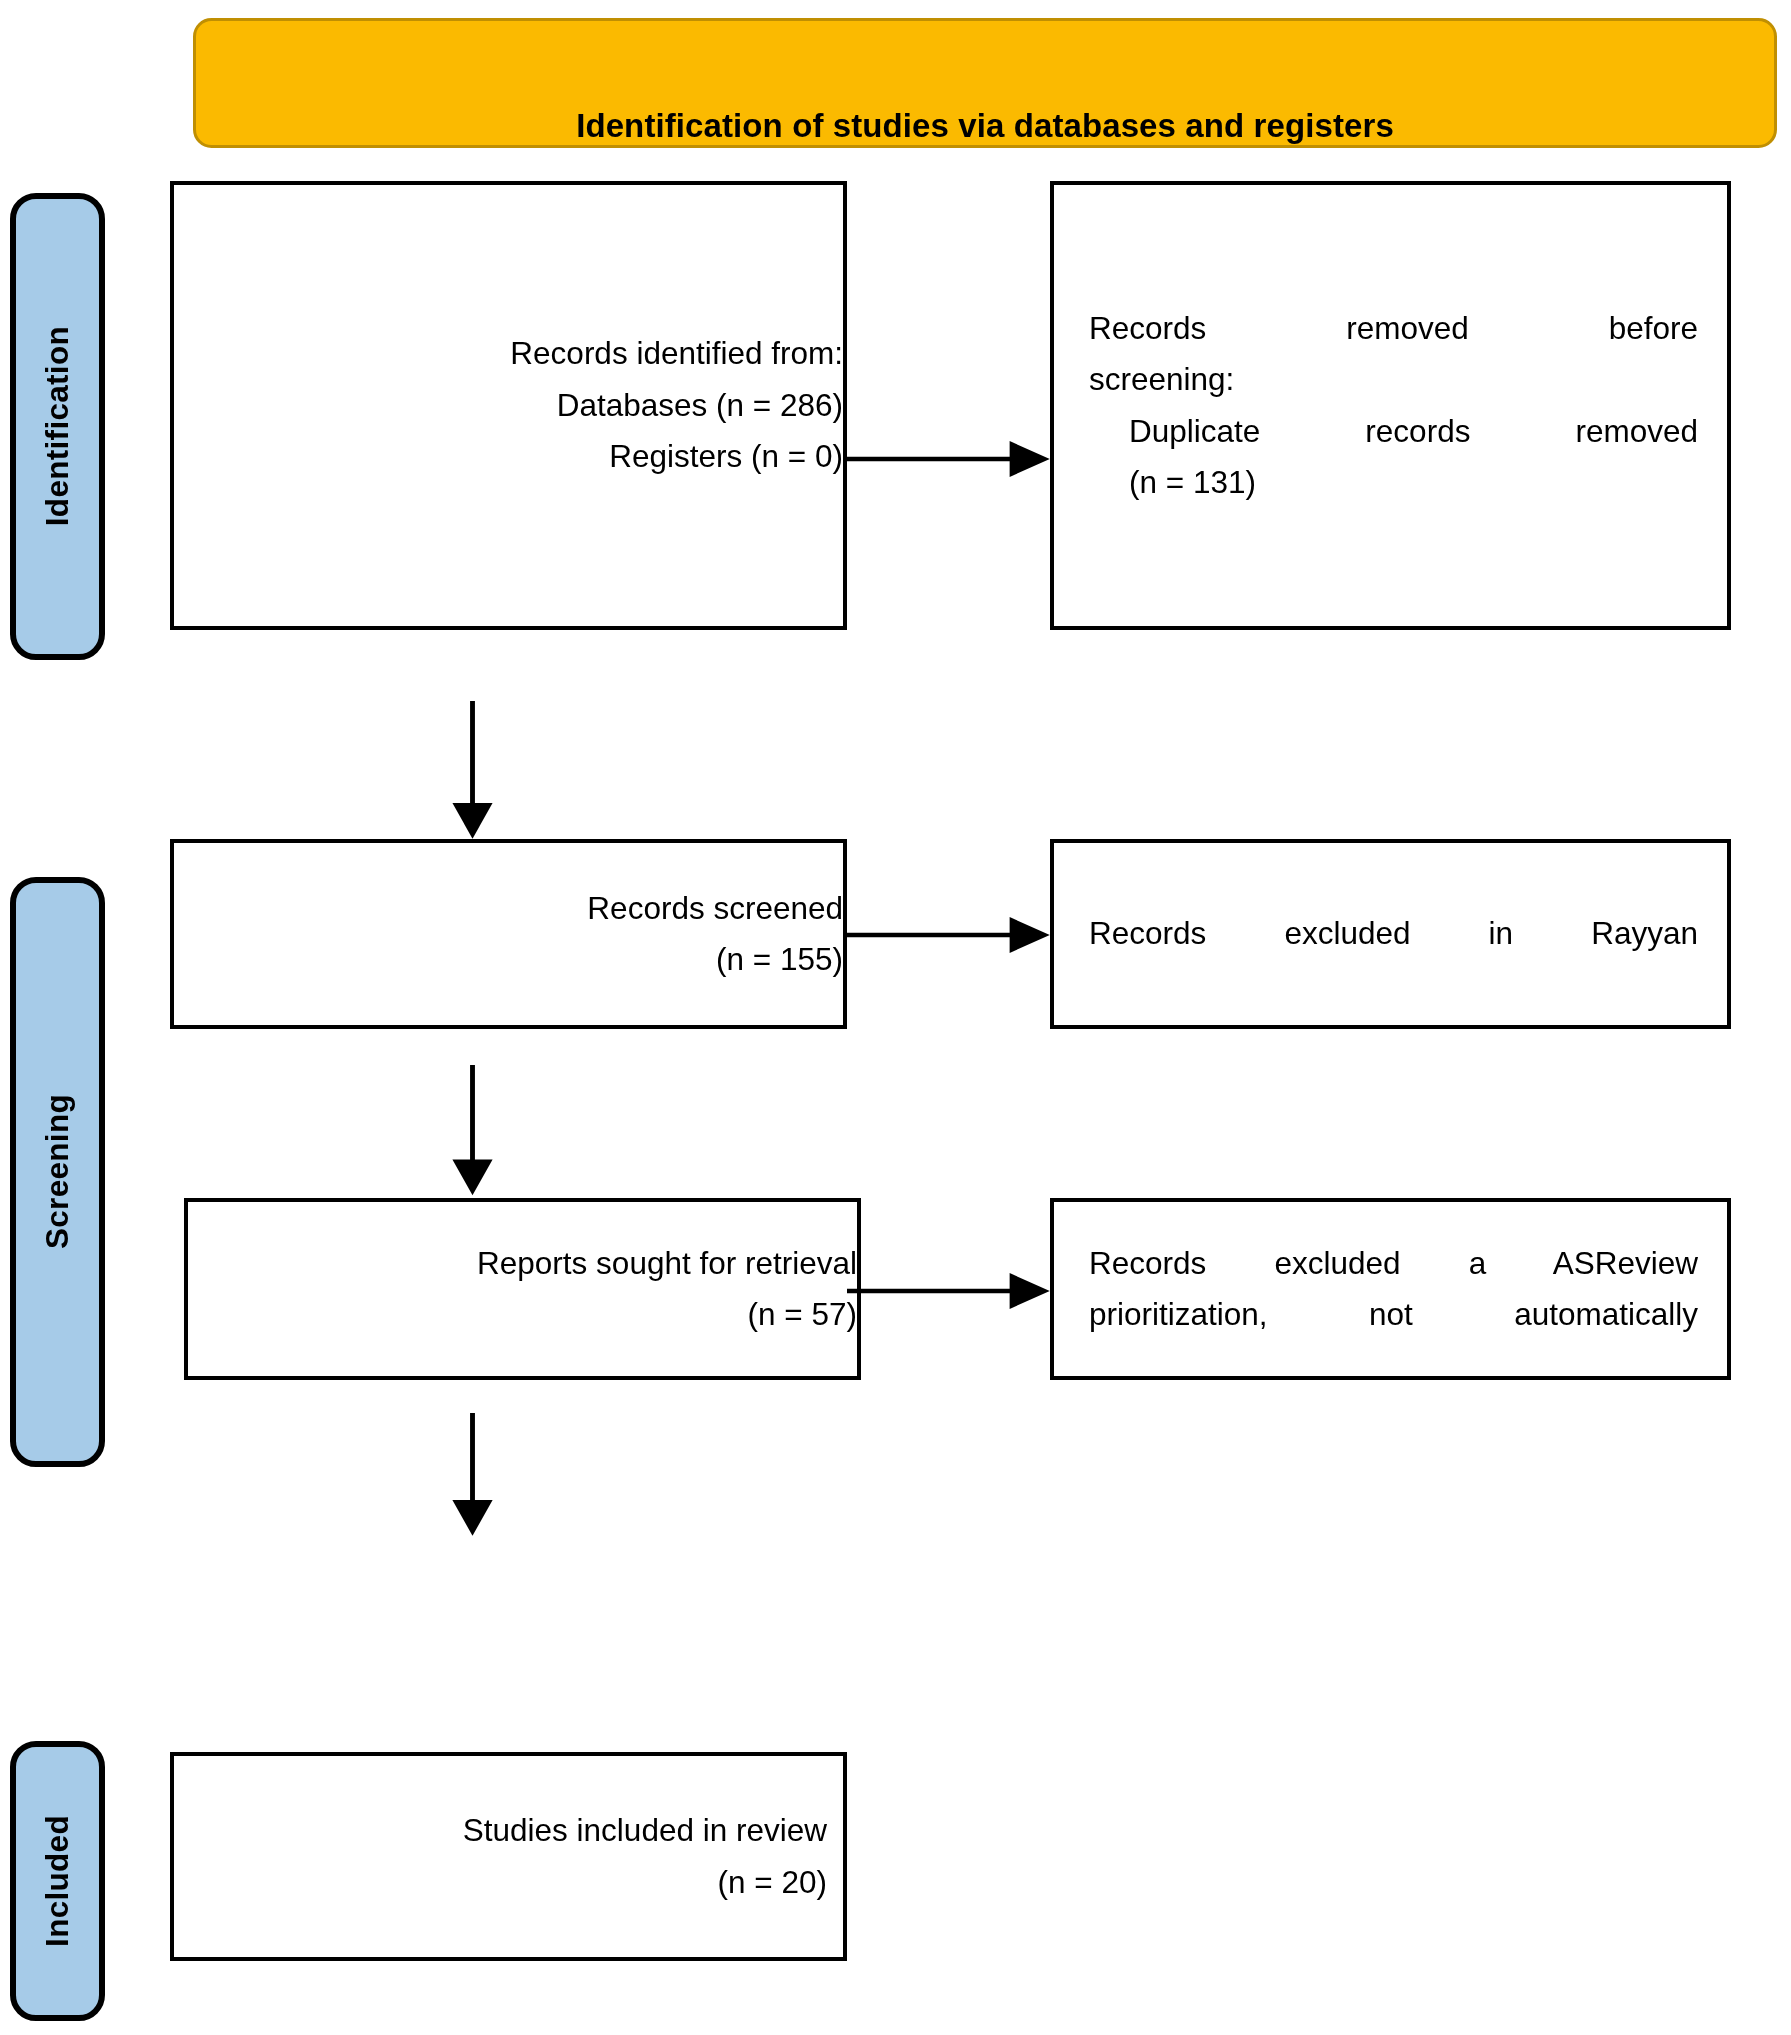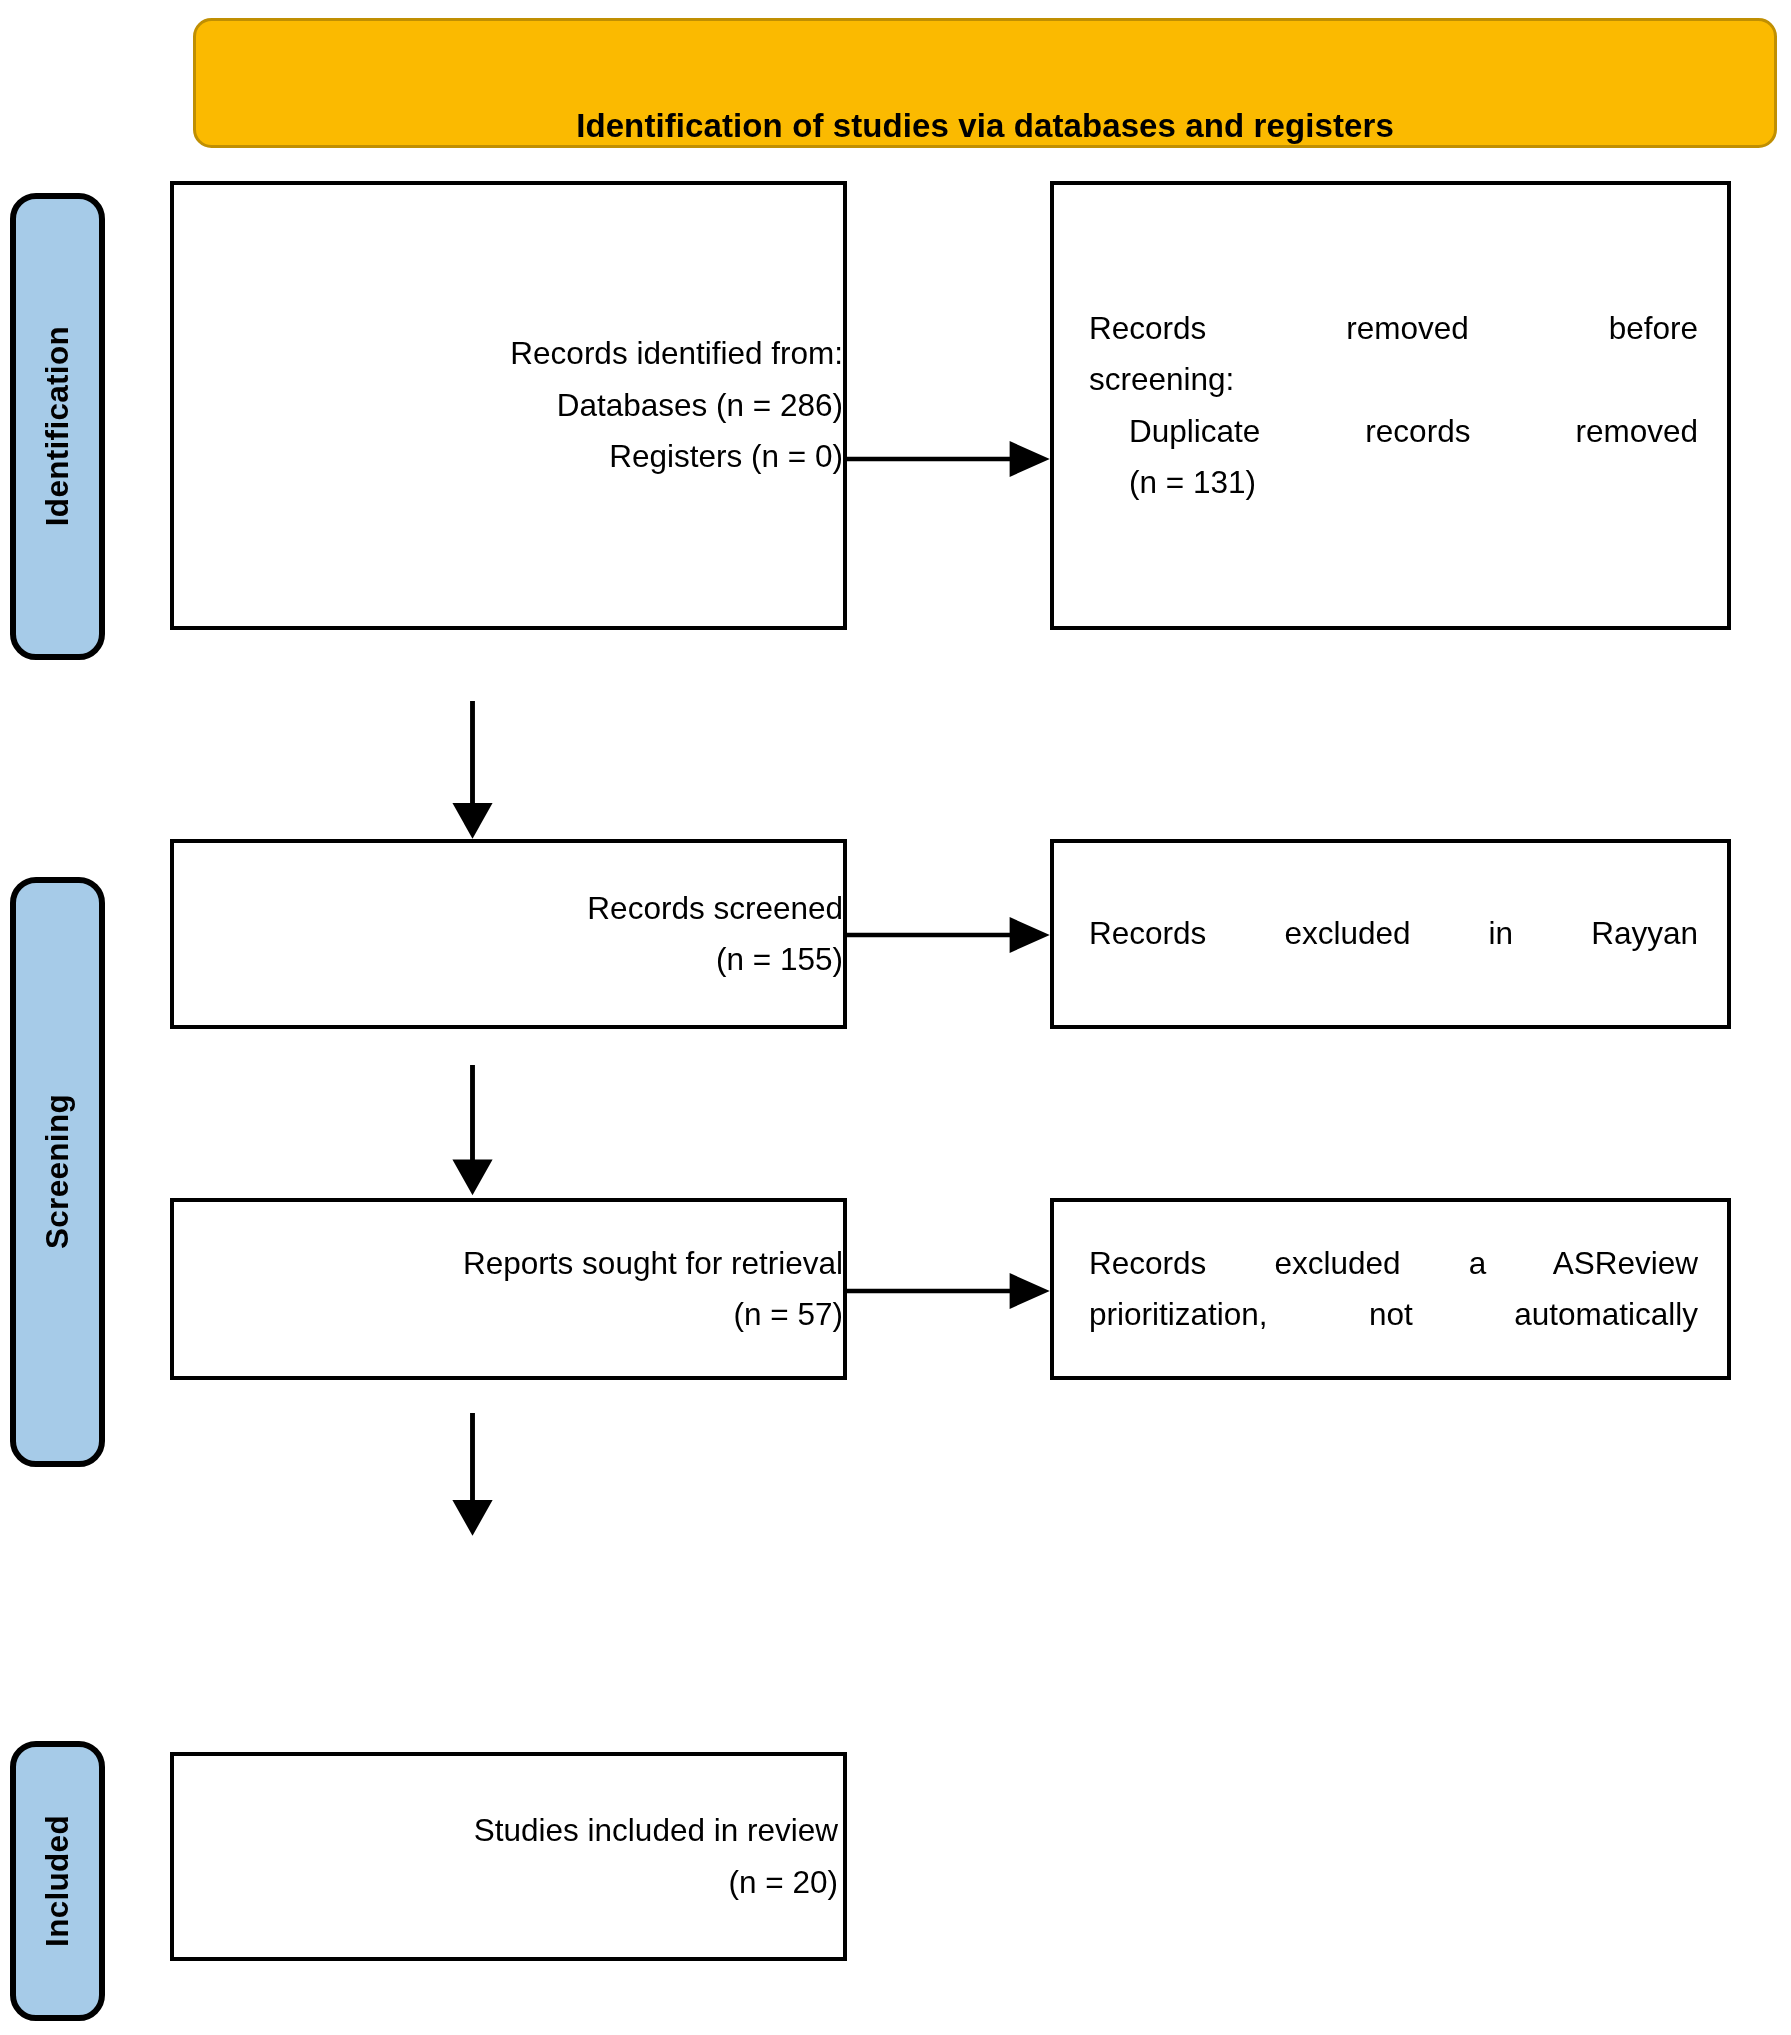--- a/index.html
+++ b/index.html
@@ -104,32 +104,32 @@
     left:170px; top:839px; width:677px; height:190px;
     padding:0 0 0 22px;
     display:flex; flex-direction:column; justify-content:center;
   }
   #box-excluded-rayyan{
     left:1050px; top:839px; width:681px; height:190px;
     padding:0 29px 0 35px;
     display:flex; flex-direction:column; justify-content:center;
   }
   #box-reports-sought{
-    left:170px; top:1198px; width:677px; height:182px;
+    left:184px; top:1198px; width:677px; height:182px;
     padding:0 0 0 39px;
     display:flex; flex-direction:column; justify-content:center;
   }
   #box-excluded-asreview{
     left:1050px; top:1198px; width:681px; height:182px;
     padding:0 29px 0 35px;
     display:flex; flex-direction:column; justify-content:center;
   }
   #box-studies-included{
     left:170px; top:1752px; width:677px; height:209px;
-    padding:0 5px 0 39px;
+    padding:0 16px 0 39px;
     display:flex; flex-direction:column; justify-content:center;
   }
 
   
   .arrow{ position:absolute; }
   .arrow svg{ display:block; }
 </style>
 </head>
 <body>
 

